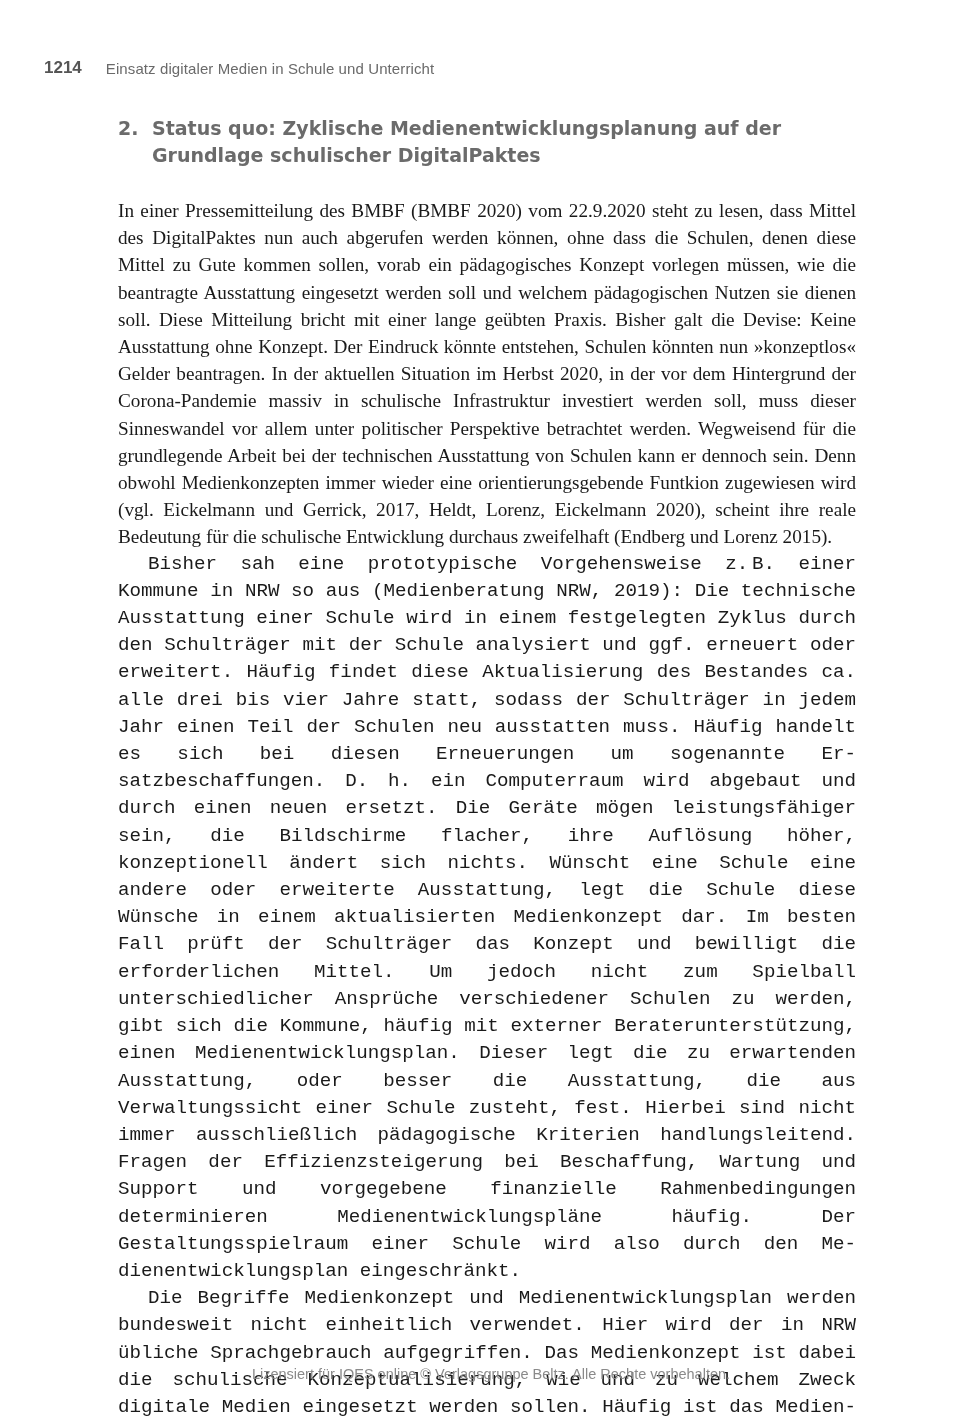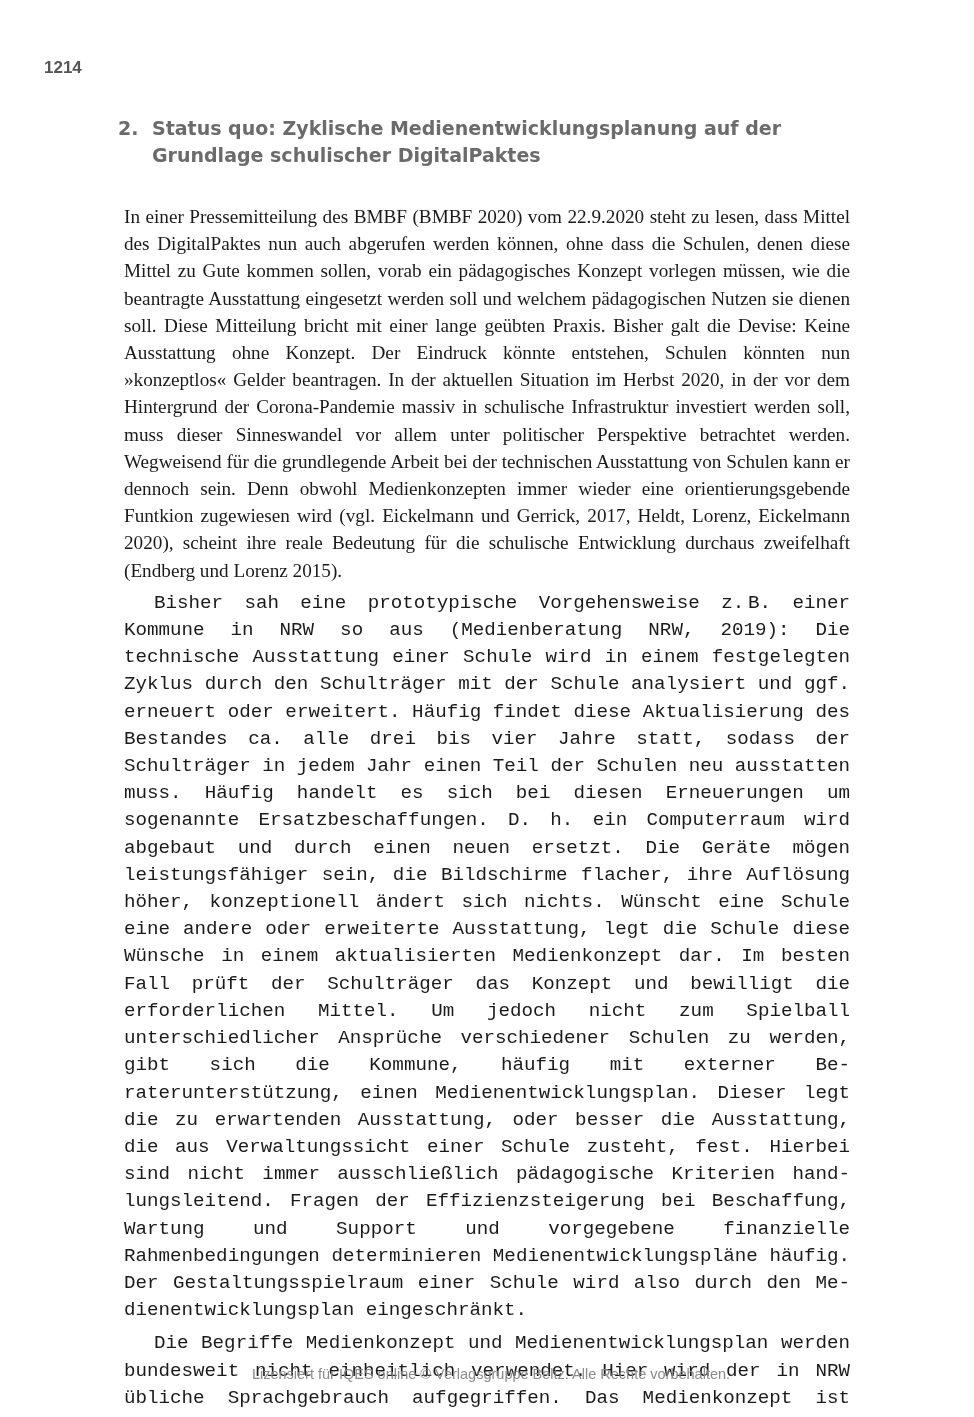--- a/index.html
+++ b/index.html
@@ -4,29 +4,30 @@
 <style>
   html, body { margin: 0; padding: 0; background: #ffffff; }
   body { width: 974px; height: 1417px; position: relative; overflow: hidden; }
   .running-header { position: absolute; top: 56px; left: 44px; height: 24px; display: flex; align-items: center; font-family: "Liberation Sans", "DejaVu Sans", sans-serif; color: #5a5a5a; }
   .page-number { font-weight: bold; font-size: 17px; color: #555; }
   .running-title { margin-left: 24px; font-size: 15px; color: #6a6a6a; letter-spacing: 0.1px; }
   .section-heading { position: absolute; top: 115px; left: 118px; width: 740px; font-family: "DejaVu Sans", "Liberation Sans", sans-serif; font-weight: bold; font-size: 19px; line-height: 27px; color: #6b6b6b; display: flex; }
   .section-number { width: 34px; flex: 0 0 34px; }
   .section-title { flex: 1; }
   .body-text { position: absolute; top: 197px; left: 118px; width: 738px; font-family: "Liberation Serif", "DejaVu Serif", serif; font-size: 19.2px; line-height: 27.2px; color: #1a1a1a; text-align: justify; hyphens: manual; }
-  .body-text p { margin: 6px; }
+  .body-text p { margin: 0; }
   .body-text p.indent { text-indent: 30px; font-family: Liberation Mono, monospace; }
   .footer { position: absolute; top: 1366px; left: 4px; width: 974px; text-align: center; font-family: "Liberation Sans", "DejaVu Sans", sans-serif; font-size: 14.5px; color: #8a8a8a; }
 </style>
 </head>
 <body>
 
 <div class="running-header">
   <span class="page-number">1214</span>
+  <span class="running-title">Einsatz digitaler Medien in Schule und Unterricht</span>
 </div>
 
 <h2 class="section-heading" style="margin:0;">
   <span class="section-number">2.</span>
   <span class="section-title">Status quo: Zyklische Medienentwicklungsplanung auf der Grundlage schulischer DigitalPaktes</span>
 </h2>
 
 <div class="body-text">
   <p>In einer Pressemitteilung des BMBF (BMBF 2020) vom 22.9.2020 steht zu lesen, dass Mittel des DigitalPaktes nun auch abgerufen werden können, ohne dass die Schulen, denen diese Mittel zu Gute kommen sollen, vorab ein pädagogisches Konzept vorle­gen müssen, wie die beantragte Ausstattung eingesetzt werden soll und welchem pä­dagogischen Nutzen sie dienen soll. Diese Mitteilung bricht mit einer lange geübten Praxis. Bisher galt die Devise: Keine Ausstattung ohne Konzept. Der Eindruck könnte entstehen, Schulen könnten nun »konzeptlos« Gelder beantragen. In der aktuellen Situation im Herbst 2020, in der vor dem Hintergrund der Corona-Pandemie massiv in schulische Infrastruktur investiert werden soll, muss dieser Sinneswandel vor allem unter politischer Perspektive betrachtet werden. Wegweisend für die grundlegende Arbeit bei der technischen Ausstattung von Schulen kann er dennoch sein. Denn obwohl Medienkonzepten immer wieder eine orientierungsgebende Funtkion zuge­wiesen wird (vgl. Eickelmann und Gerrick, 2017, Heldt, Lorenz, Eickelmann 2020), scheint ihre reale Bedeutung für die schulische Entwicklung durchaus zweifelhaft (Endberg und Lorenz 2015).</p>
   <p class="indent">Bisher sah eine prototypische Vorgehensweise z. B. einer Kommune in NRW so aus (Medienberatung NRW, 2019): Die technische Ausstattung einer Schule wird in einem festgelegten Zyklus durch den Schulträger mit der Schule analysiert und ggf. erneuert oder erweitert. Häufig findet diese Aktualisierung des Bestandes ca. alle drei bis vier Jahre statt, sodass der Schulträger in jedem Jahr einen Teil der Schulen neu ausstatten muss. Häufig handelt es sich bei diesen Erneuerungen um sogenannte Er­satzbeschaffungen. D. h. ein Computerraum wird abgebaut und durch einen neuen ersetzt. Die Geräte mögen leistungsfähiger sein, die Bildschirme flacher, ihre Auflö­sung höher, konzeptionell ändert sich nichts. Wünscht eine Schule eine andere oder erweiterte Ausstattung, legt die Schule diese Wünsche in einem aktualisierten Me­dienkonzept dar. Im besten Fall prüft der Schulträger das Konzept und bewilligt die erforderlichen Mittel. Um jedoch nicht zum Spielball unterschiedlicher Ansprüche verschiedener Schulen zu werden, gibt sich die Kommune, häufig mit externer Be­raterunterstützung, einen Medienentwicklungsplan. Dieser legt die zu erwartenden Ausstattung, oder besser die Ausstattung, die aus Verwaltungssicht einer Schule zu­steht, fest. Hierbei sind nicht immer ausschließlich pädagogische Kriterien hand­lungsleitend. Fragen der Effizienzsteigerung bei Beschaffung, Wartung und Support und vorgegebene finanzielle Rahmenbedingungen determinieren Medienentwick­lungspläne häufig. Der Gestaltungsspielraum einer Schule wird also durch den Me­dienentwicklungsplan eingeschränkt.</p>

